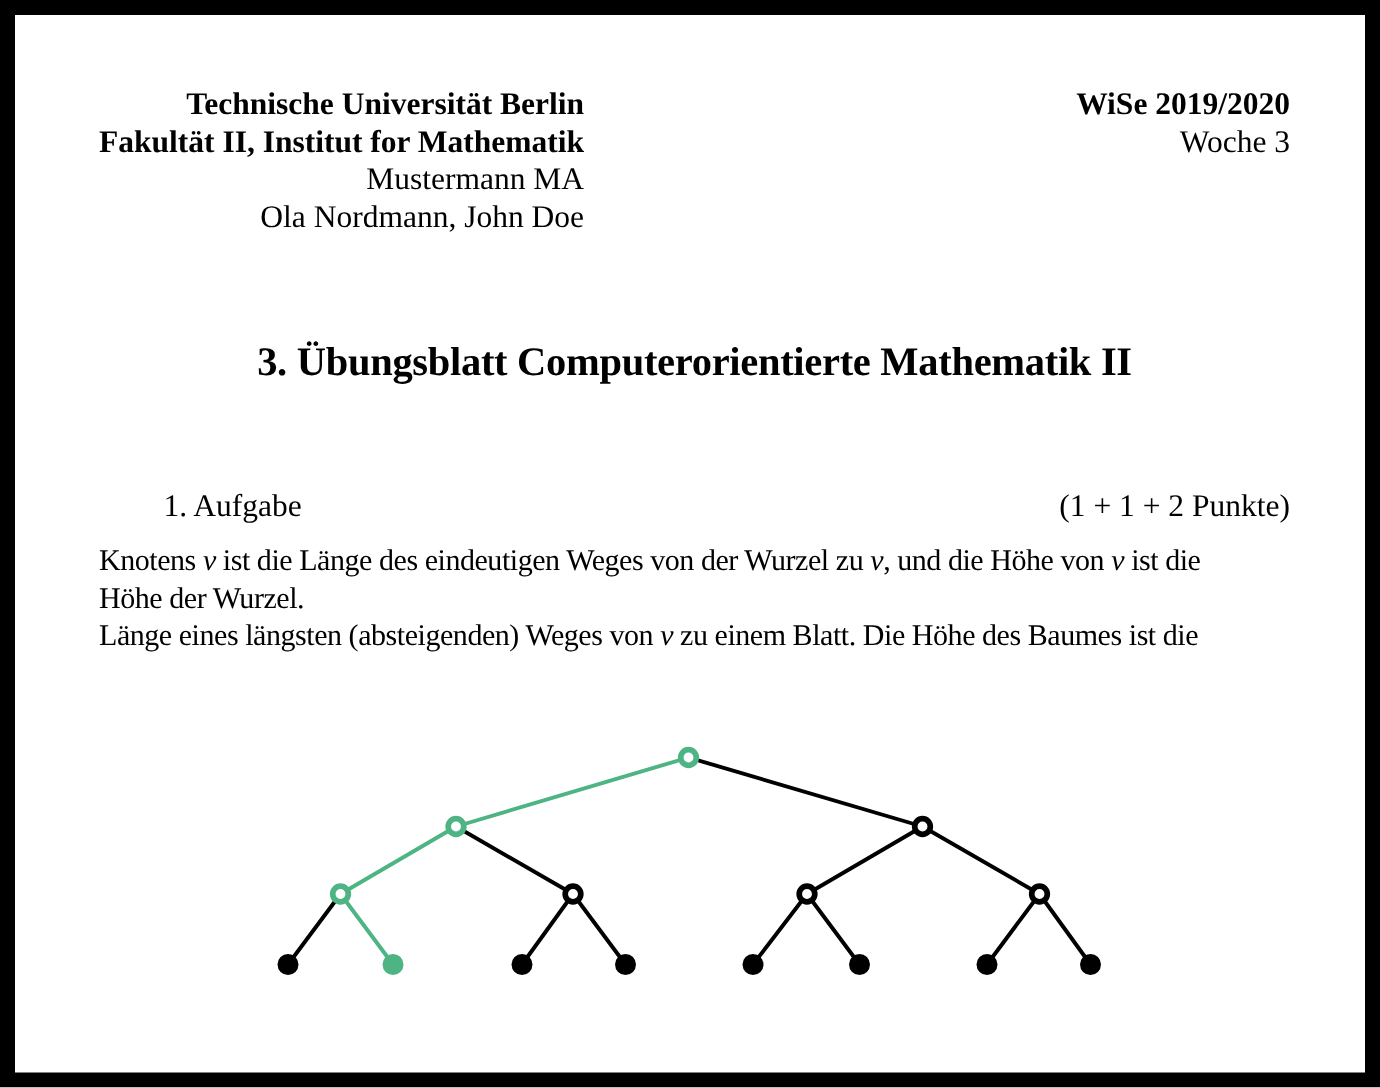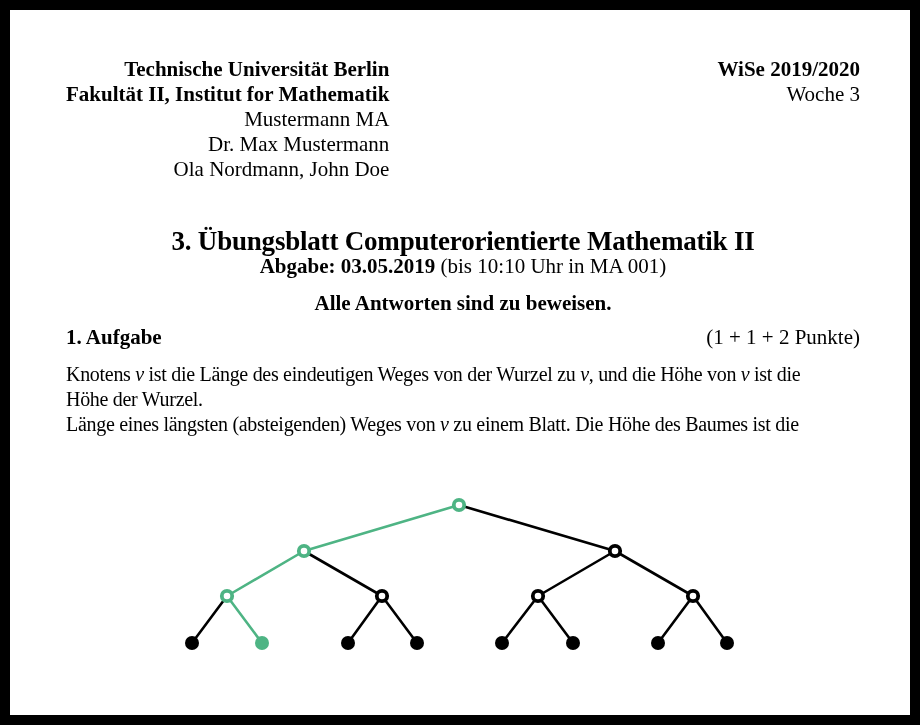--- a/index.html
+++ b/index.html
@@ -55,21 +55,21 @@
     line-height: 26px;
     font-weight: bold;
   }
   .task-row {
     top: 314px;
     display: flex;
     justify-content: space-between;
     font-size: 21px;
     line-height: 26px;
   }
-  .task-heading { font-weight: bold; }
+  .task-heading { font-weight: normal; margin-left: 43px; }
   .task-paragraph {
     top: 352px;
     font-size: 20px;
     line-height: 25px;
     letter-spacing: -0.3px;
   }
   .para-line { white-space: nowrap; }
   .tree-figure {
     position: absolute;
     left: 0;
@@ -82,34 +82,31 @@
 </head>
 <body>
 
 <div class="page">
 
   <div class="block doc-header">
     <div class="hdr-left">
       <div class="bold">Technische Universität Berlin</div>
       <div class="bold">Fakultät II, Institut for Mathematik</div>
       <div>Mustermann MA</div>
-      <div>Dr. Max Mustermann</div>
       <div>Ola Nordmann, John Doe</div>
     </div>
     <div class="hdr-right">
       <div class="bold">WiSe 2019/2020</div>
       <div>Woche 3</div>
     </div>
   </div>
 
   <h1 class="block sheet-title">3. Übungsblatt Computerorientierte Mathematik II</h1>
 
-  <div class="block submission-line"><span style="font-weight: bold;">Abgabe: 03.05.2019</span><span> (bis 10:10 Uhr in MA 001)</span></div>
 
-  <div class="block notice-line">Alle Antworten sind zu beweisen.</div>
 
   <div class="block task-row">
     <span class="task-heading">1. Aufgabe</span>
     <span>(1 + 1 + 2 Punkte)</span>
   </div>
 
   <div class="block task-paragraph">
       <div class="para-line"><span>Knotens </span><span style="font-style: italic;">v</span><span> ist die Länge des eindeutigen Weges von der Wurzel zu </span><span style="font-style: italic;">v</span><span>, und die Höhe von </span><span style="font-style: italic;">v</span><span> ist die</span></div>
       <div class="para-line"><span>Höhe der Wurzel.</span></div>
       <div class="para-line"><span>Länge eines längsten (absteigenden) Weges von </span><span style="font-style: italic;">v</span><span> zu einem Blatt. Die Höhe des Baumes ist die</span></div>

